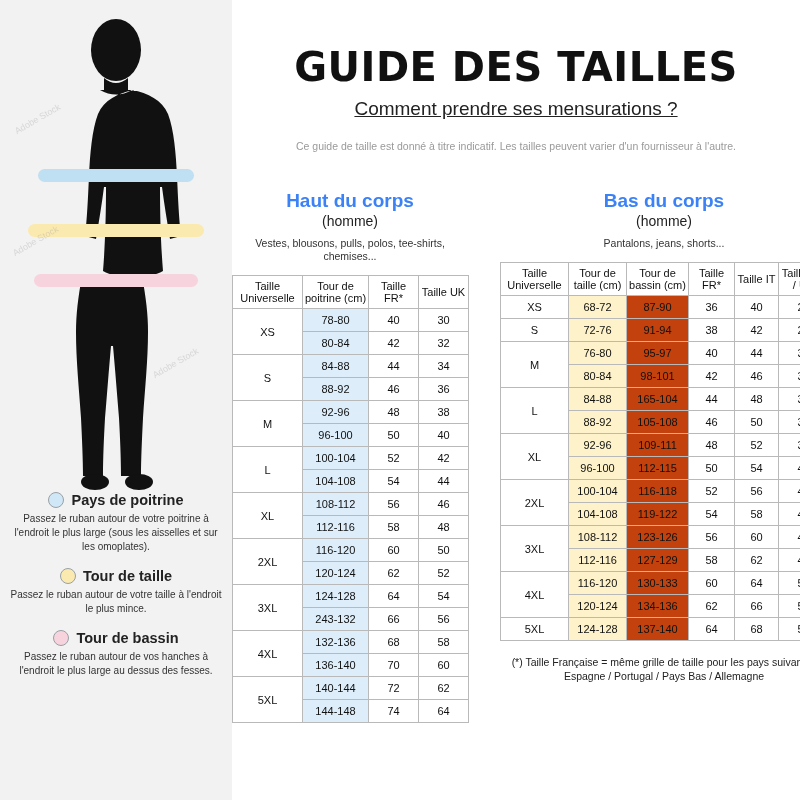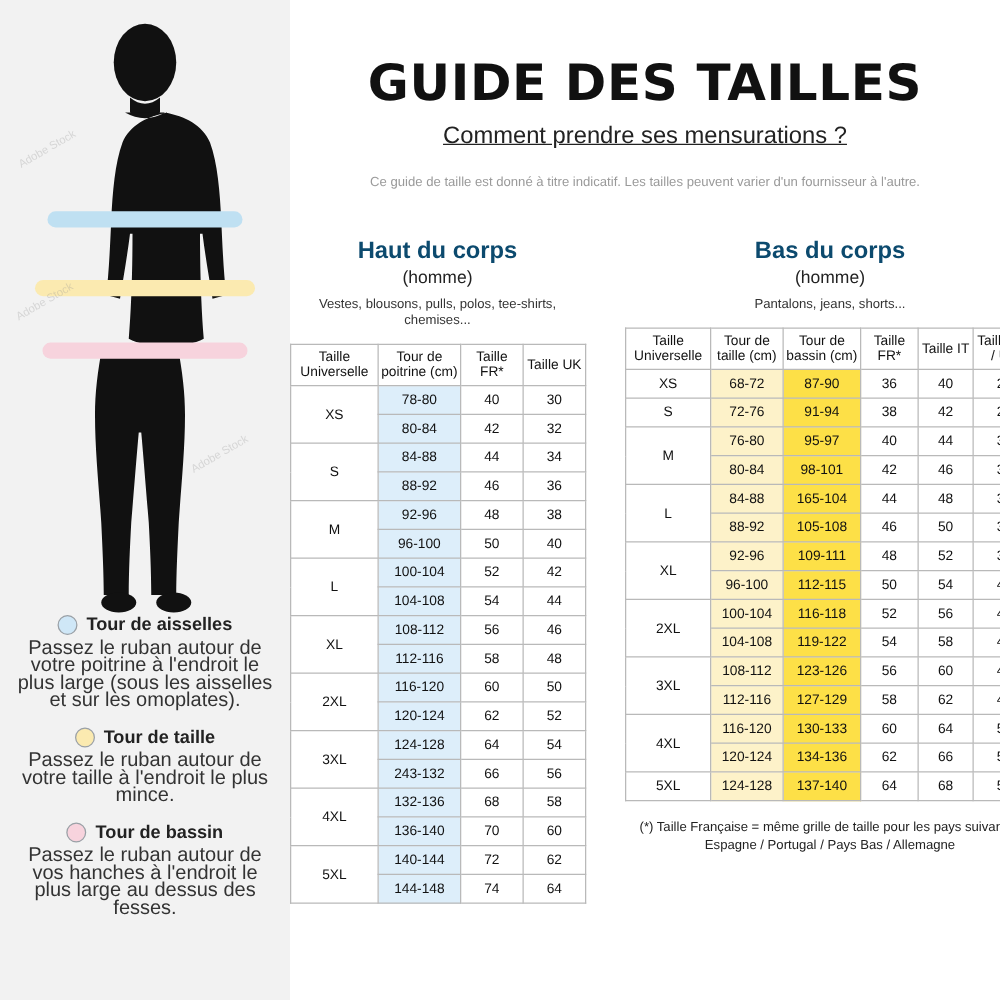--- a/index.html
+++ b/index.html
@@ -93,21 +93,21 @@
   }
   .dot-chest { background: #cfe7f7; }
   .dot-waist { background: #fbeab0; }
   .dot-hip   { background: #f7d3dd; }
   .legend-title {
     font-size: 14.5px;
     font-weight: bold;
     color: #222;
   }
   .legend-desc {
-    font-size: 16px;
+    font-size: 10px;
     line-height: 14px;
     color: #333;
   }
 
   
   .header {
     position: absolute;
     left: 232px;
     top: 0;
     width: 568px;
@@ -147,21 +147,21 @@
   }
   .table-col.left { left: 0px; width: 236px; }
   .table-col.right { left: 240px; width: 328px; margin-left: 28px; }
 
   .tbl-heading {
     text-align: center;
   }
   .tbl-title {
     font-size: 19px;
     font-weight: bold;
-    color: #0c4a6e;
+    color: #3b82f6;
   }
   .tbl-sub {
     font-size: 14px;
     color: #222;
     margin-top: 1px;
   }
   .tbl-items {
     font-size: 10.5px;
     color: #333;
     margin-top: 8px;
@@ -185,21 +185,21 @@
   }
   table.size th {
     font-size: 11px;
     line-height: 12px;
     padding: 4px 1px;
     height: auto;
     font-weight: normal;
   }
   .cell-blue { background: #ddeefa; }
   .cell-yellow { background: #fdf2c9; }
-  .cell-pink { background: #fde047; }
+  .cell-pink { background: #c2410c; }
   .cell-plain { background: #ffffff; }
 
   .footnote {
     margin-top: 14px;
     font-size: 10.5px;
     color: #222;
     text-align: center;
     line-height: 14px;
   }
 
@@ -252,21 +252,21 @@
       <div class="band hip"></div>
       <div class="wm" style="left:12px; top:96px;">Adobe Stock</div>
       <div class="wm" style="left:10px; top:218px;">Adobe Stock</div>
       <div class="wm" style="left:150px; top:340px;">Adobe Stock</div>
     </div>
 
     <div class="legend">
       <div class="legend-block">
         <div class="legend-title-row">
           <span class="legend-dot dot-chest"></span>
-          <span class="legend-title">Tour de aisselles</span>
+          <span class="legend-title">Pays de poitrine</span>
         </div>
         <div class="legend-desc">Passez le ruban autour de votre poitrine à l'endroit le plus large (sous les aisselles et sur les omoplates).</div>
       </div>
       <div class="legend-block">
         <div class="legend-title-row">
           <span class="legend-dot dot-waist"></span>
           <span class="legend-title">Tour de taille</span>
         </div>
         <div class="legend-desc">Passez le ruban autour de votre taille à l'endroit le plus mince.</div>
       </div>

